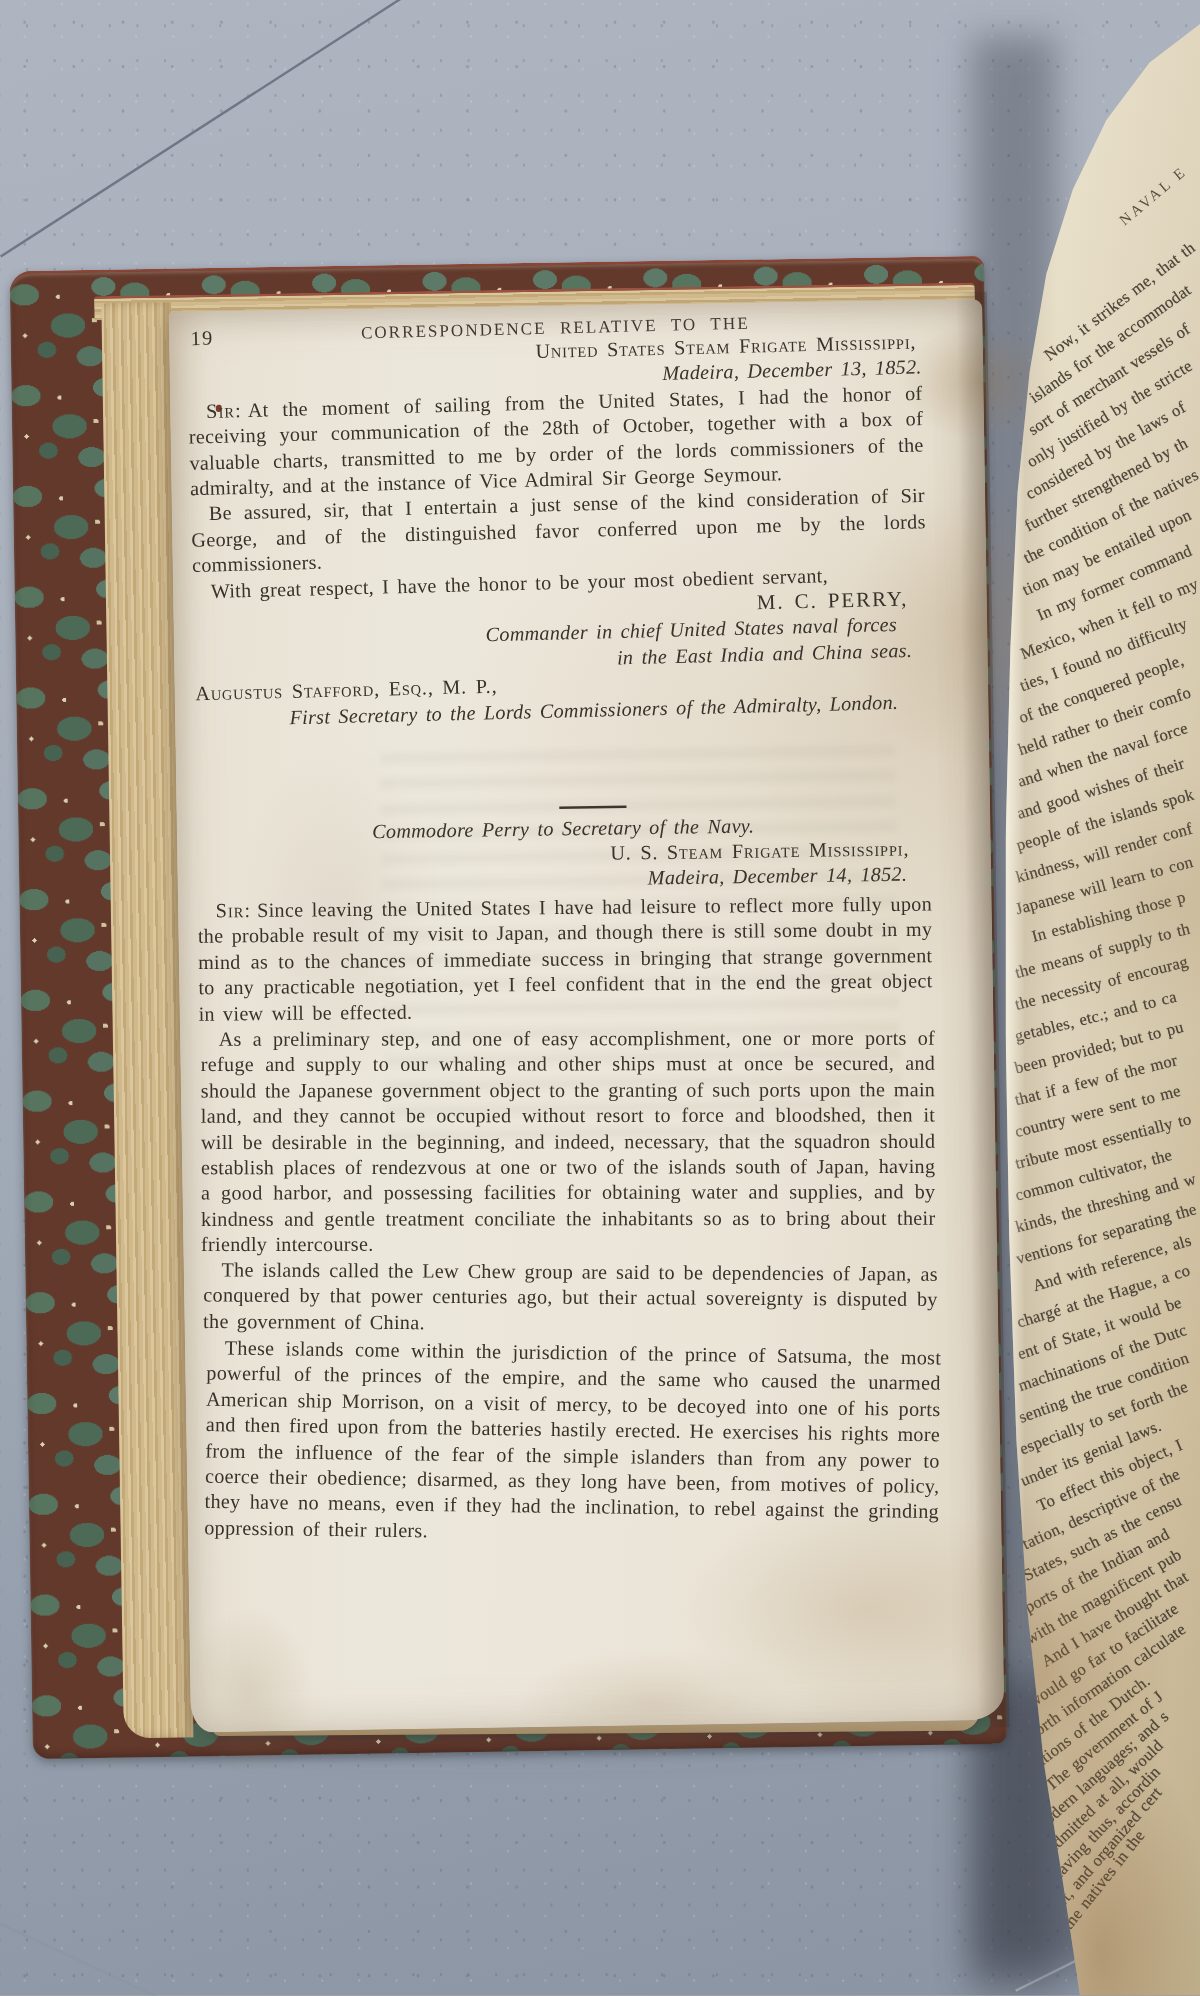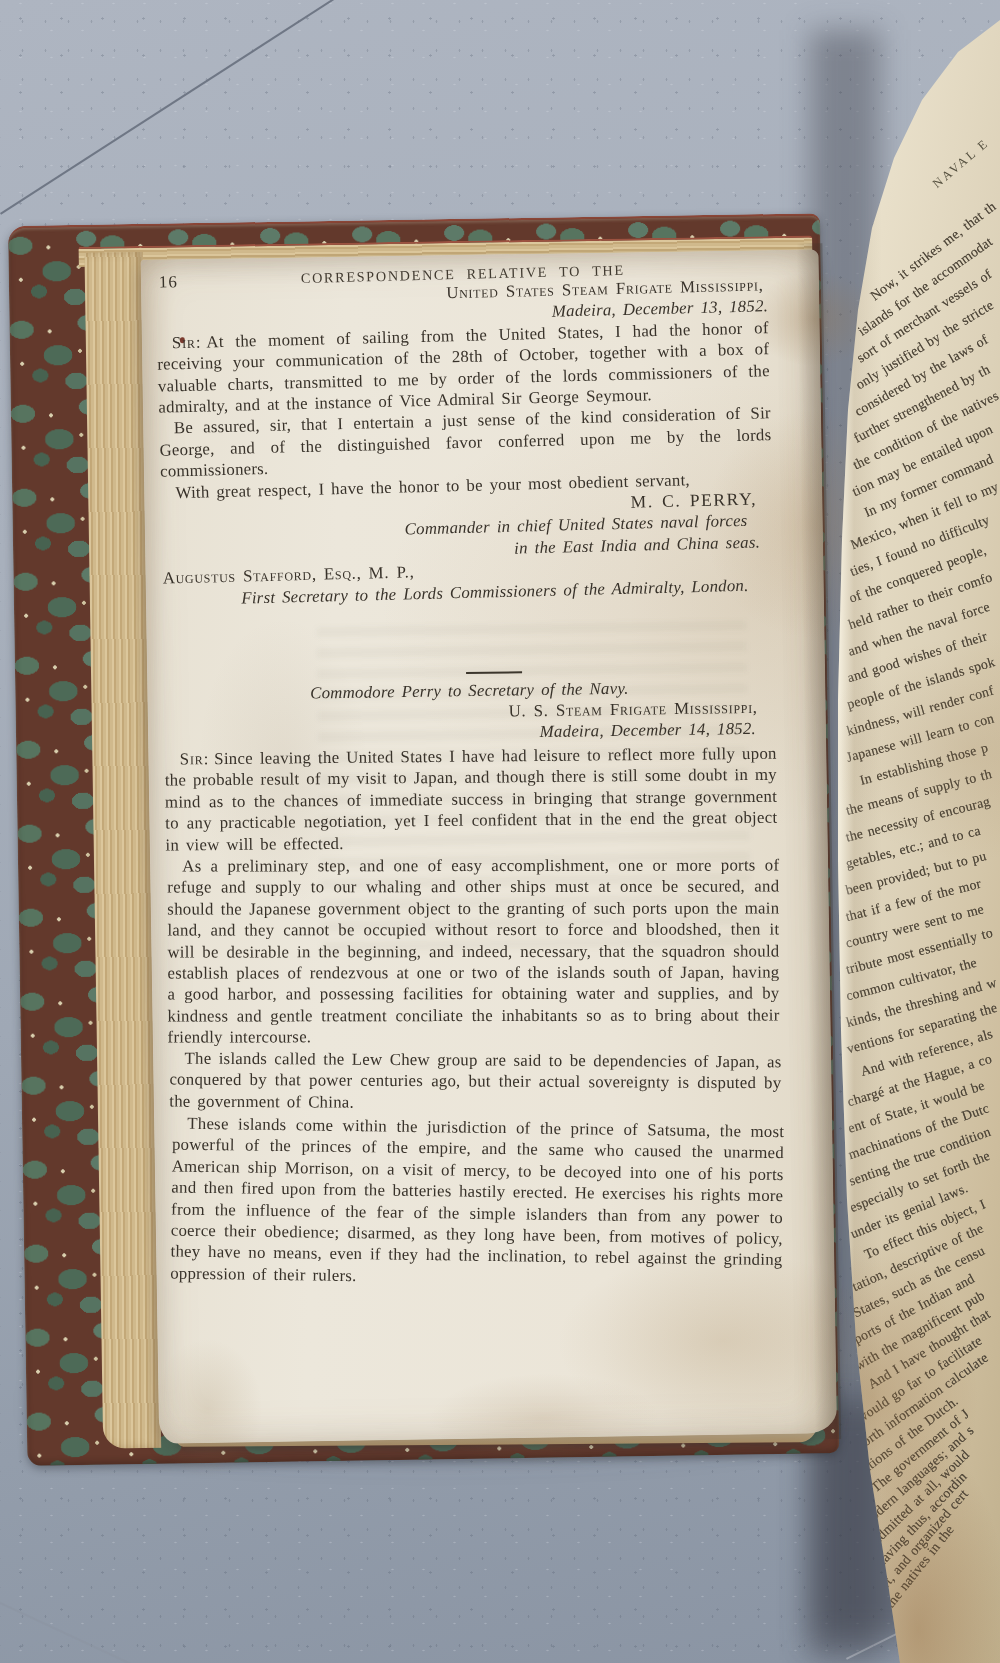--- a/index.html
+++ b/index.html
@@ -148,21 +148,21 @@
     <div class="stain st2"></div>
     <div class="stain st3"></div>
     <div class="stain st4"></div>
     <div class="stain st5"></div>
     <div class="stain st6"></div>
     <div class="ghost"></div>
     <div class="fleck"></div>
 
     <div class="page-content">
       <div class="page-header w-a">
-        <span class="pageno">16</span>
+        <span class="pageno">19</span>
         <span class="running-head">CORRESPONDENCE RELATIVE TO THE</span>
       </div>
 
       <section class="w-a">
         <p class="right sc dl-place">United States Steam Frigate Mississippi,</p>
         <p class="right it dl-date">Madeira, December 13, 1852.</p>
         <p class="para mt6"><span class="lead">Sir:</span><span>At the moment of sailing from the United States, I had the honor of receiving your communication of the 28th of October, together with a box of valuable charts, transmitted to me by order of the lords commissioners of the admiralty, and at the instance of Vice Admiral Sir George Seymour.</span></p>
         <p class="para">Be assured, sir, that I entertain a just sense of the kind consideration of Sir George, and of the distinguished favor conferred upon me by the lords commissioners.</p>
         <p class="para">With great respect, I have the honor to be your most obedient servant,</p>
         <p class="right sig-name">M. C. PERRY,</p>

